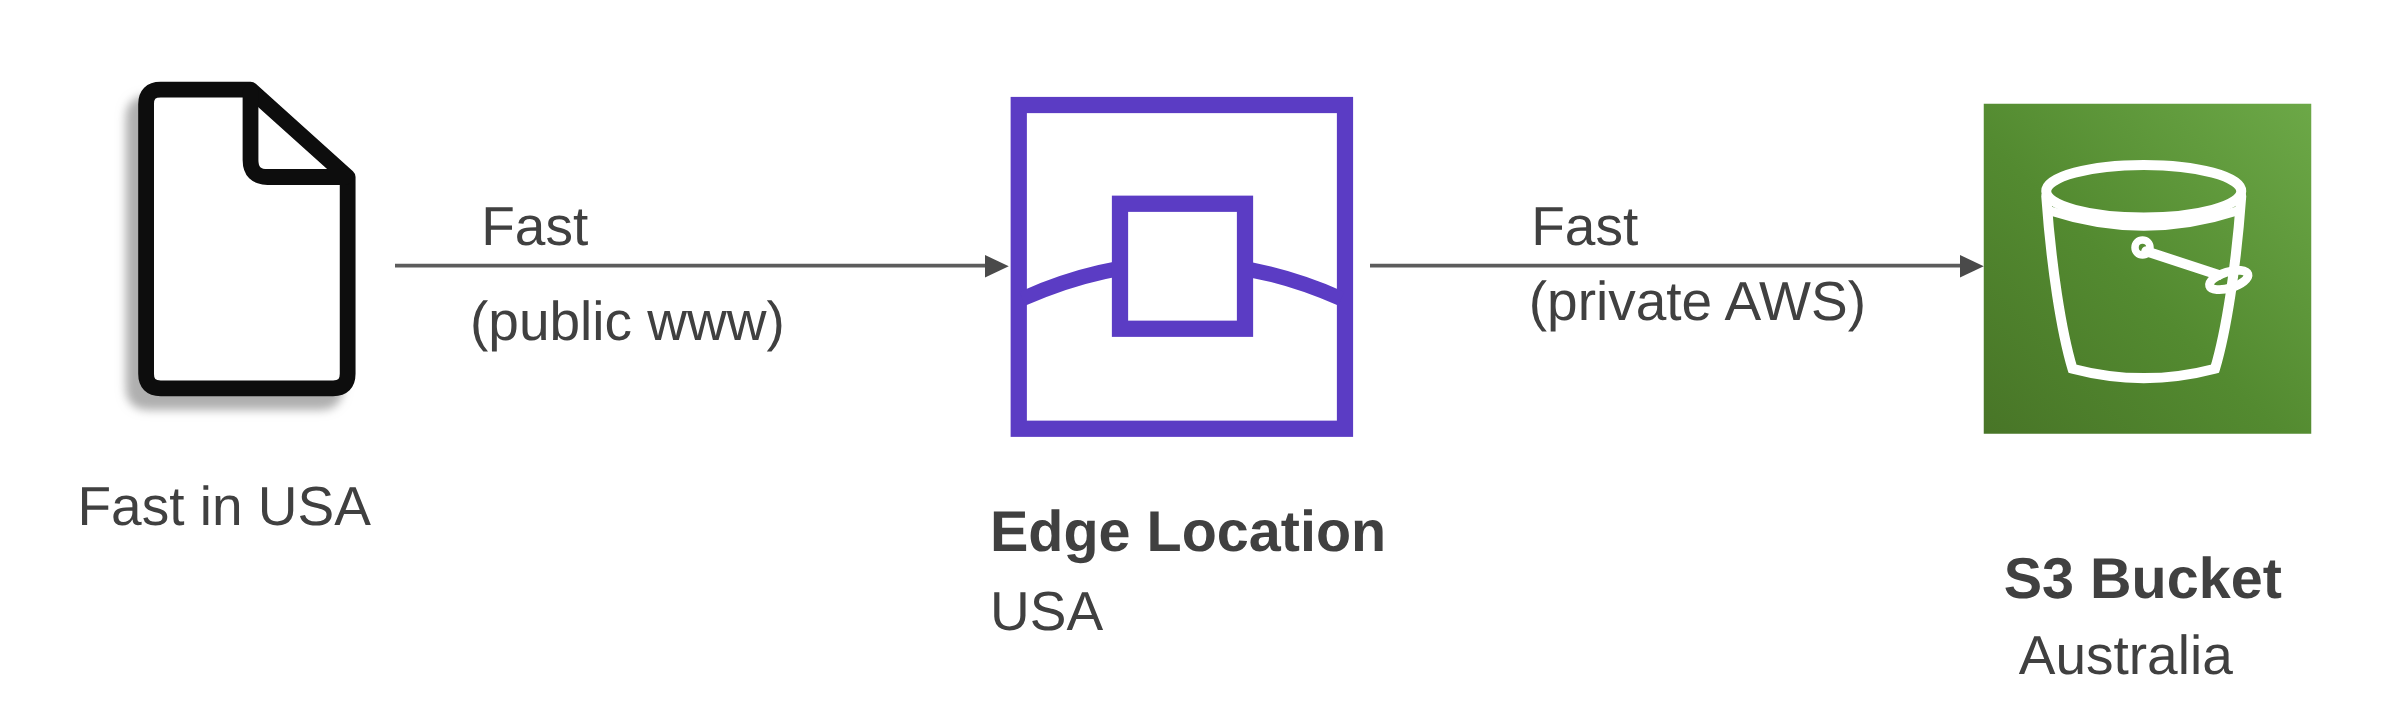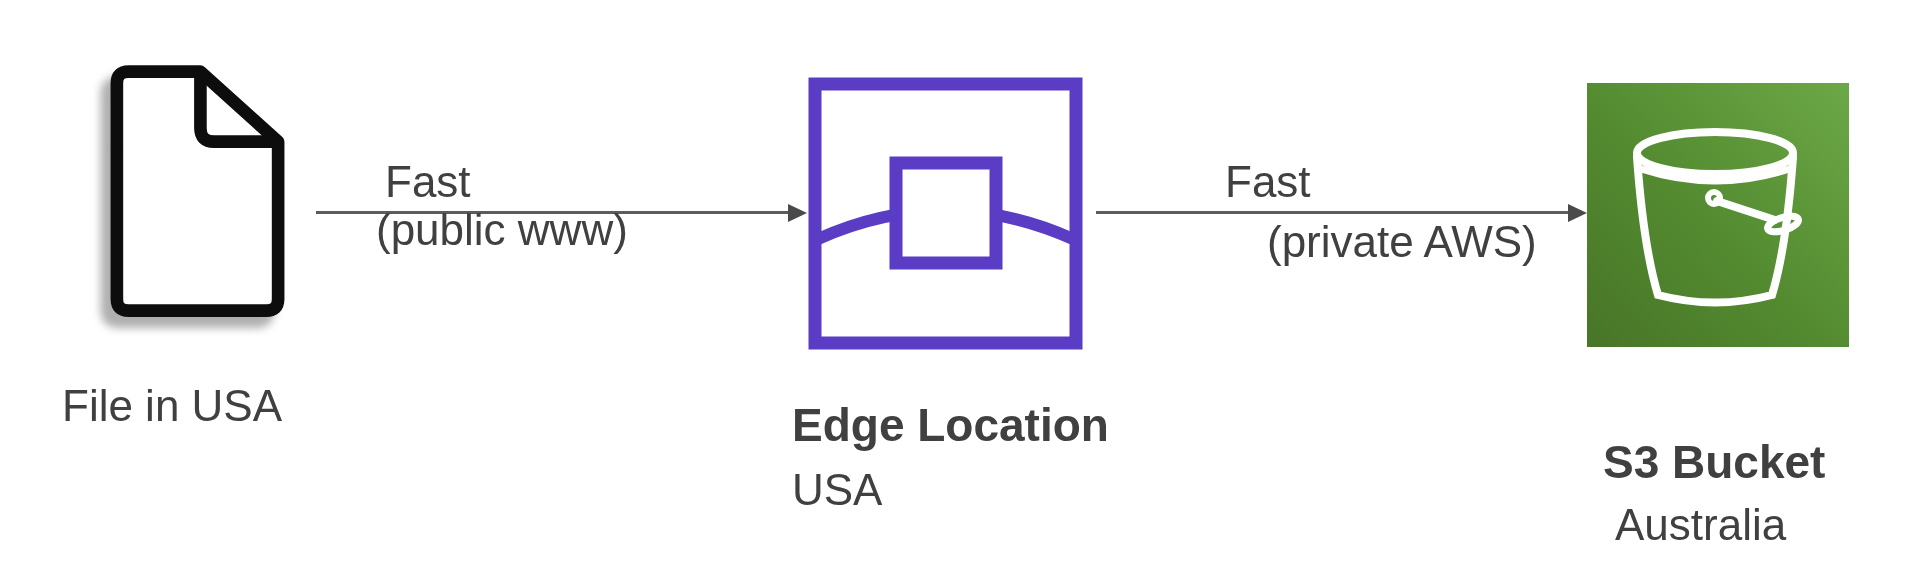--- a/index.html
+++ b/index.html
@@ -37,42 +37,42 @@
 </style>
 </head>
 <body>
 
 <div class="canvas">
 
   <svg class="file-icon-svg" viewBox="0 0 210 280" aria-hidden="true">
     <path d="M34 12 H108 L188 84 V246 Q188 258 176 258 H34 Q22 258 22 246 V24 Q22 12 34 12 Z" fill="#ffffff" stroke="#0d0d0d" stroke-width="13" stroke-linejoin="round"></path>
     <path d="M108 14 V70 Q108 84 122 84 H186" fill="none" stroke="#0d0d0d" stroke-width="13" stroke-linejoin="round" stroke-linecap="round"></path>
   </svg>
-  <div class="lbl regular" style="left:62px; top:382px;">File in USA</div>
+  <div class="lbl regular" style="left:62px; top:382px;">Fast in USA</div>
 
   <div>
     <div class="arrow-line" style="left:316px; top:211px; width:472px;"></div>
     <div class="arrow-head" style="left:788px; top:203.5px;"></div>
     <div class="lbl regular" style="left:385px; top:158px;">Fast</div>
-    <div class="lbl regular" style="left:376px; top:206px;">(public www)</div>
+    <div class="lbl regular" style="left:376px; top:234px;">(public www)</div>
   </div>
 
   <svg class="edge-icon-svg" viewBox="0 0 275 273" aria-hidden="true">
     <rect x="7" y="7" width="261" height="259" fill="#ffffff" stroke="#5b3cc4" stroke-width="13"></rect>
     <path d="M10 162 Q137 105 265 162" fill="none" stroke="#5b3cc4" stroke-width="12"></path>
     <rect x="88" y="86" width="100" height="100" fill="#ffffff" stroke="#5b3cc4" stroke-width="13"></rect>
   </svg>
   <div class="lbl title" style="left:792px; top:400px;">Edge Location</div>
   <div class="lbl regular" style="left:792px; top:466px;">USA</div>
 
   <div>
     <div class="arrow-line" style="left:1096px; top:211px; width:472px;"></div>
     <div class="arrow-head" style="left:1568px; top:203.5px;"></div>
     <div class="lbl regular" style="left:1225px; top:158px;">Fast</div>
-    <div class="lbl regular" style="left:1267px; top:218px;">(private AWS)</div>
+    <div class="lbl regular" style="left:1223px; top:218px;">(private AWS)</div>
   </div>
 
   <div class="s3-icon">
     <svg viewBox="0 0 262 264" aria-hidden="true">
       <g fill="none" stroke="#ffffff" stroke-width="8" stroke-linecap="round">
         <ellipse cx="128" cy="70" rx="78" ry="21"></ellipse>
         <path d="M54 86 Q128 110 202 86" stroke-width="7"></path>
         <path d="M50 74 C54 130 62 182 71 212 Q128 227 185 212 C194 182 202 130 206 74"></path>
         <path d="M130 118 L188 137"></path>
         <ellipse cx="196" cy="141" rx="16" ry="6.5" stroke-width="7" transform="rotate(-17 196 141)"></ellipse>

